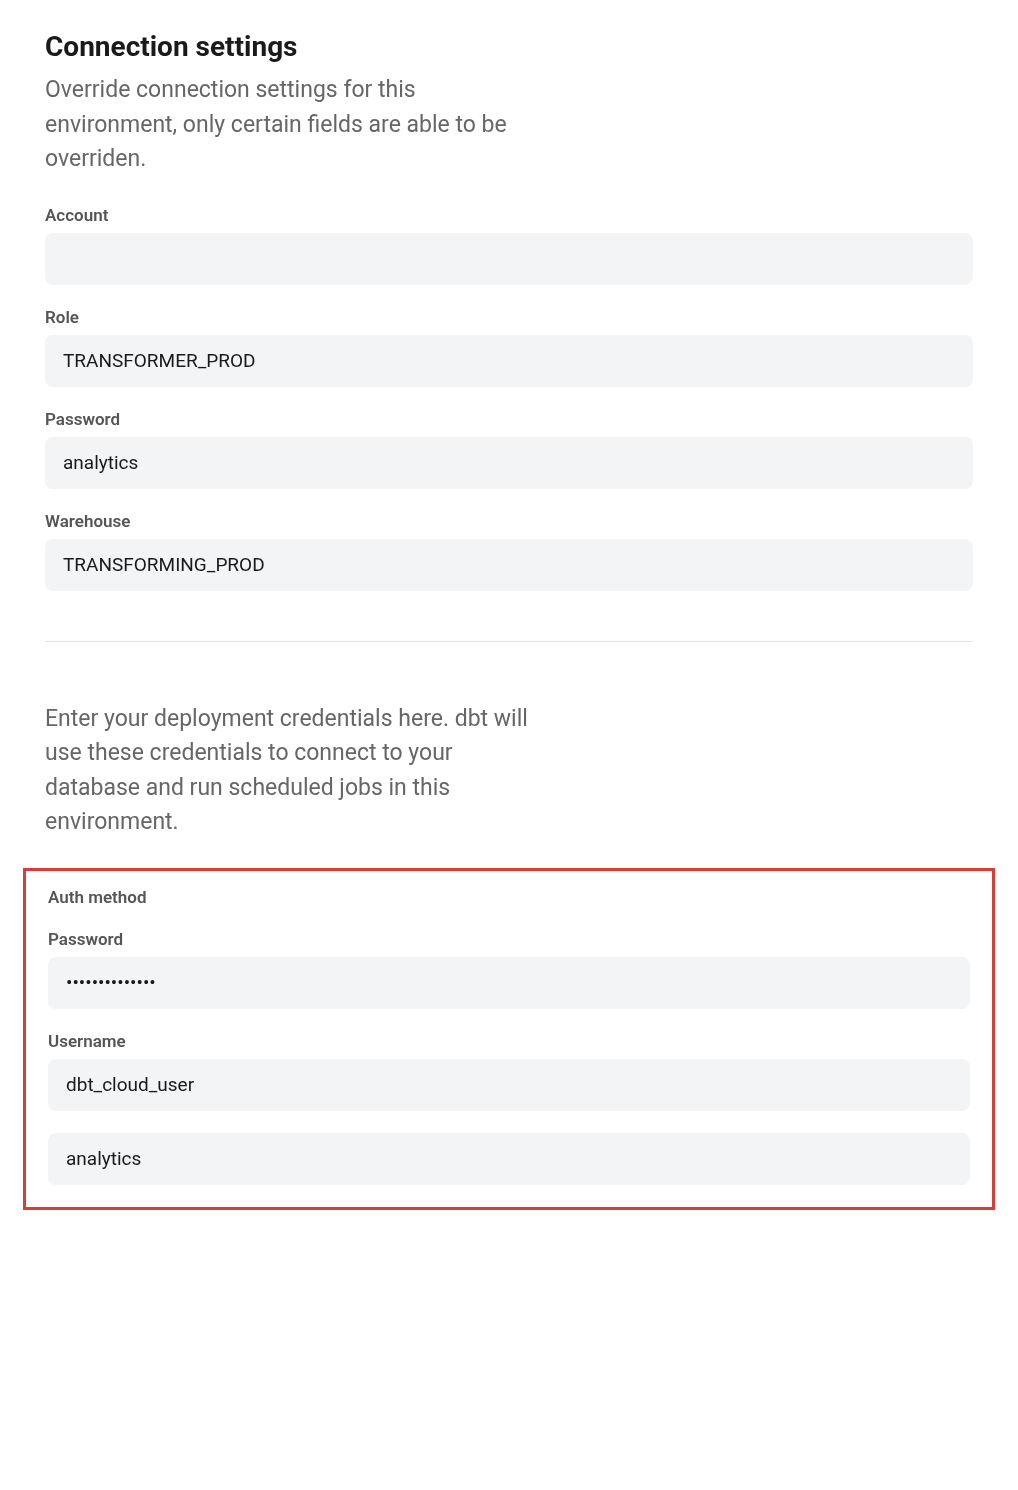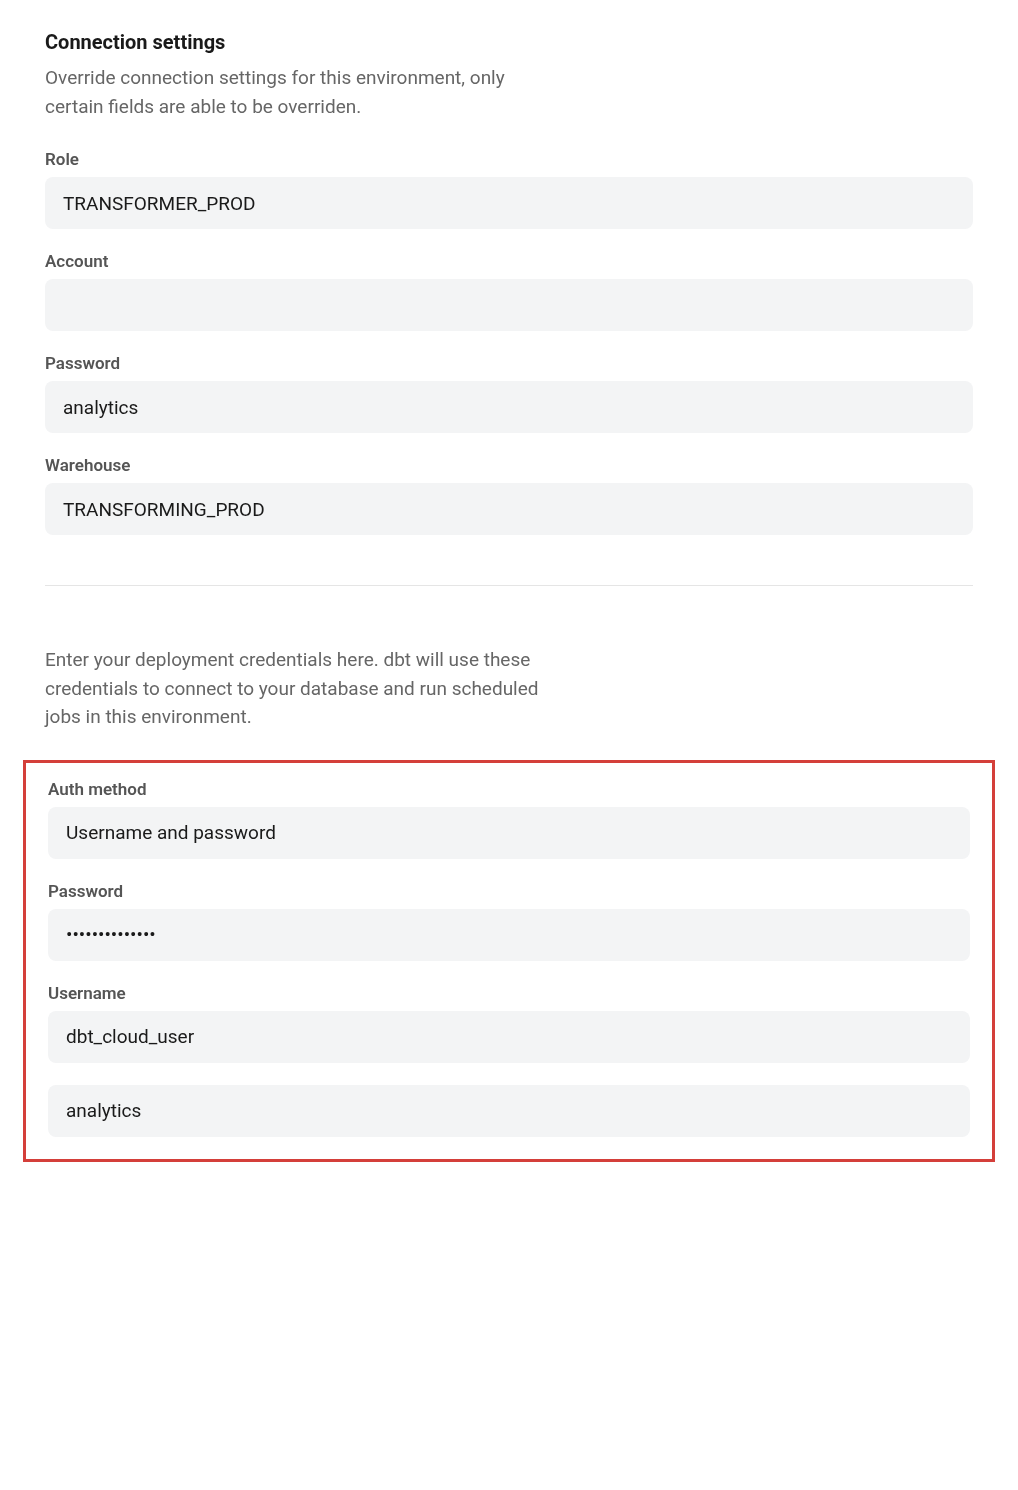--- a/index.html
+++ b/index.html
@@ -11,27 +11,27 @@
       font-family: -apple-system, BlinkMacSystemFont, "Segoe UI", Roboto, Helvetica, Arial, sans-serif;
       background: #ffffff;
       color: #1a1a1a;
       padding: 30px 45px;
       width: 1018px;
     }
     .section {
       margin-bottom: 40px;
     }
     .section-title {
-      font-size: 20px;
+      font-size: 28px;
       font-weight: 700;
       color: #1a1a1a;
       margin-bottom: 10px;
     }
     .section-description {
-      font-size: 19px;
+      font-size: 23px;
       color: #666666;
       line-height: 1.5;
       margin-bottom: 28px;
       max-width: 500px;
     }
     .field-group {
       margin-bottom: 22px;
     }
     .field-label {
       font-size: 17px;
@@ -66,27 +66,27 @@
     }
   </style>
 </head>
 <body>
 
 <div class="section">
   <h2 class="section-title">Connection settings</h2>
   <p class="section-description">Override connection settings for this environment, only certain fields are able to be overriden.</p>
 
   <div class="field-group">
-    <label class="field-label">Role</label>
-    <input type="text" class="field-input" value="TRANSFORMER_PROD" style="">
+    <label class="field-label">Account</label>
+    <input type="text" class="field-input" value="" style="">
   </div>
 
   <div class="field-group">
-    <label class="field-label">Account</label>
-    <input type="text" class="field-input" value="" style="">
+    <label class="field-label">Role</label>
+    <input type="text" class="field-input" value="TRANSFORMER_PROD" style="">
   </div>
 
   <div class="field-group">
     <label class="field-label">Password</label>
     <input type="text" class="field-input" value="analytics" style="">
   </div>
 
   <div class="field-group">
     <label class="field-label">Warehouse</label>
     <input type="text" class="field-input" value="TRANSFORMING_PROD" style="">
@@ -94,21 +94,20 @@
 </div>
 
 <hr class="divider">
 
 <div class="section">
   <p class="section-description">Enter your deployment credentials here. dbt will use these credentials to connect to your database and run scheduled jobs in this environment.</p>
 
   <div class="highlight-box">
     <div class="field-group">
       <label class="field-label">Auth method</label>
-      <input type="text" class="field-input" value="Username and password" style="">
     </div>
 
     <div class="field-group">
       <label class="field-label">Password</label>
       <input type="text" class="field-input" value="••••••••••••••" style="">
     </div>
 
     <div class="field-group">
       <label class="field-label">Username</label>
       <input type="text" class="field-input" value="dbt_cloud_user" style="">

